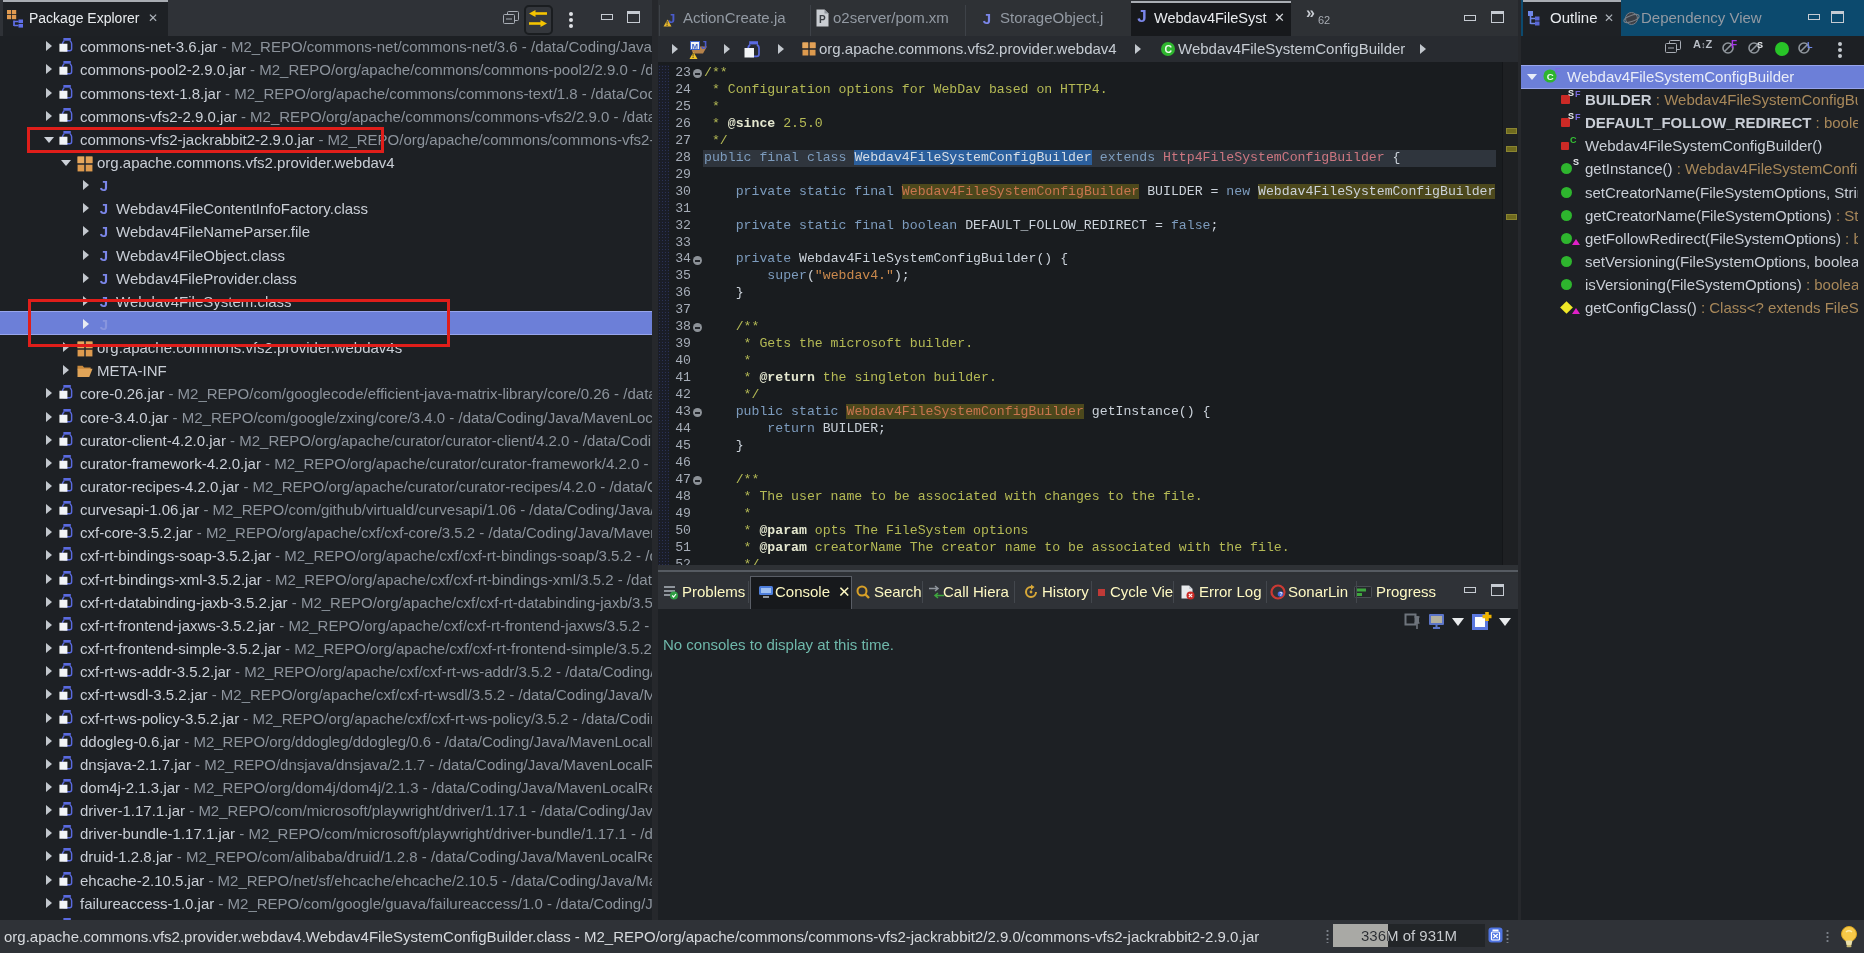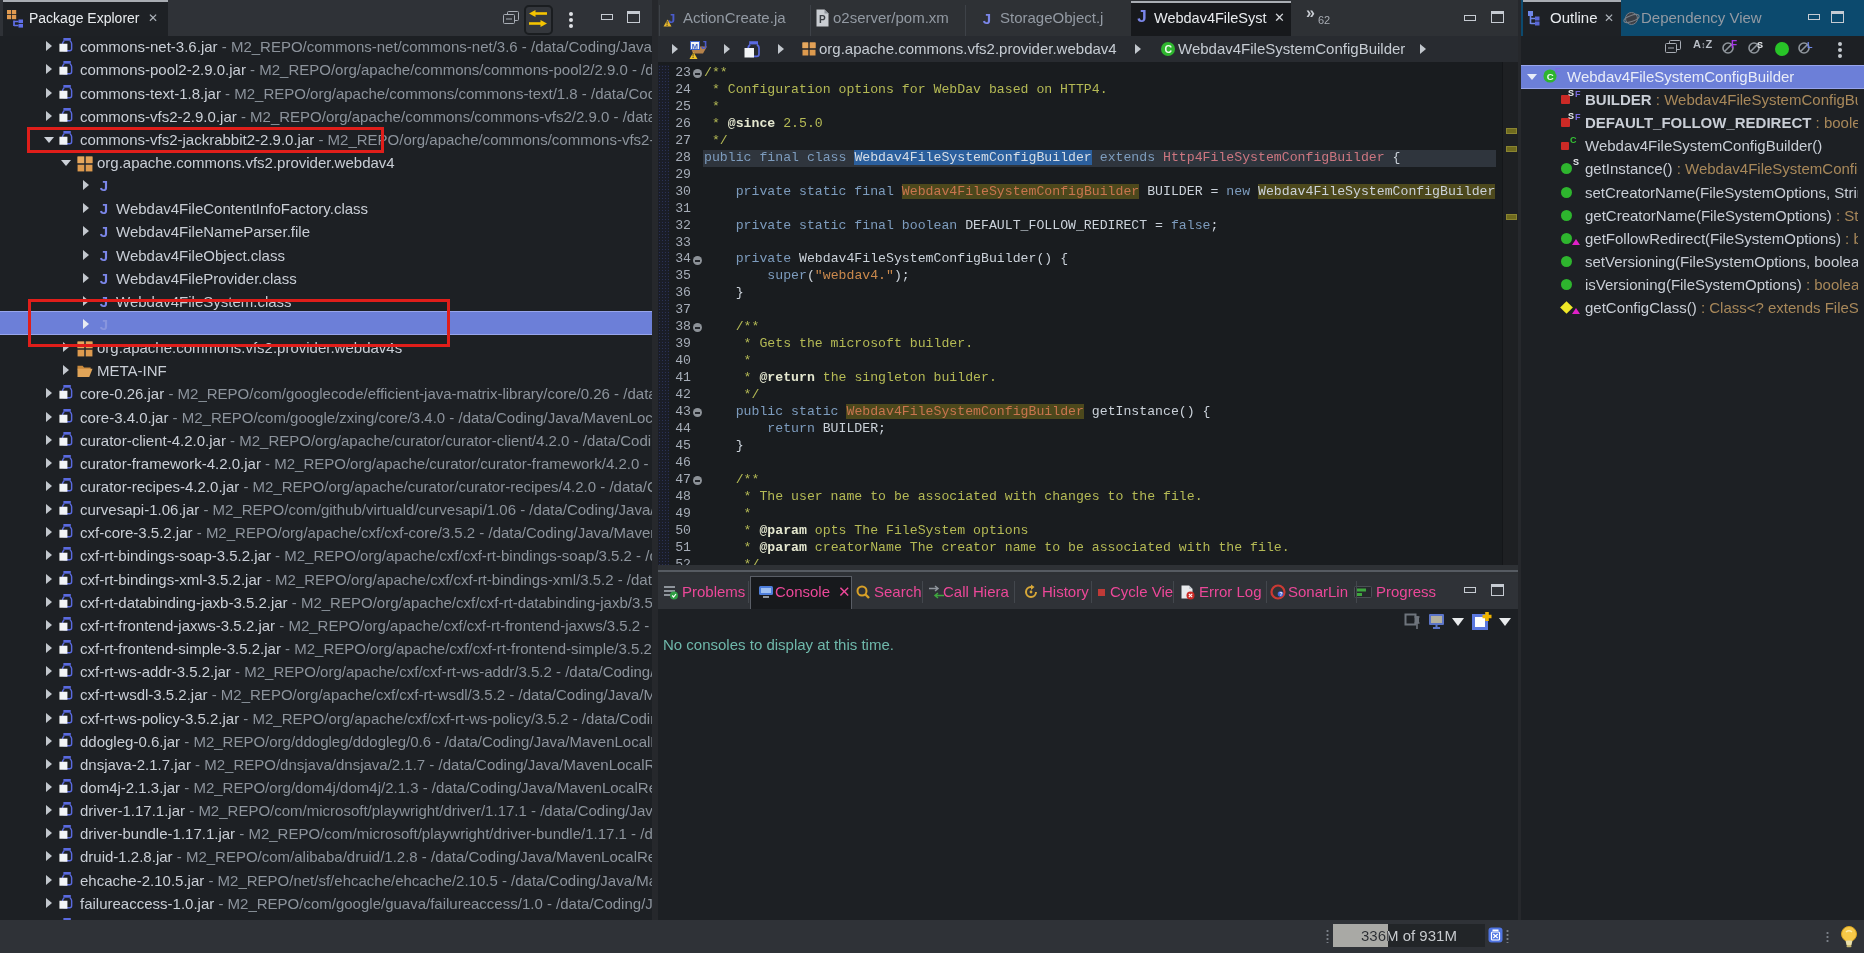--- a/index.html
+++ b/index.html
@@ -42,21 +42,21 @@
 .o2{background:#4C481C;color:#C9754E}
 #linehl{position:absolute;left:45px;top:88px;width:793px;height:17px;background:#2F353D}
 .fold{position:absolute;left:35px;width:9px;height:9px;background:#8D9298;border-radius:50%}
 .fold:after{content:"";position:absolute;left:2px;top:4px;width:5px;height:1.5px;background:#23262B}
 #gstrip{position:absolute;left:0;top:3px;width:11px;height:500px;background:#1A1D27;background-image:radial-gradient(#2A3155 0.9px,transparent 1px);background-size:3px 3px}
 #ruler{position:absolute;left:844px;top:0;width:16px;height:503px;background:#1E2023;border-left:1px solid #141619}
 .rmark{position:absolute;left:3px;width:9px;height:4px;background:#6F6A1E;border:1px solid #8A8430}
 
 #con{position:absolute;left:658px;top:575px;width:860px;height:345px;background:#1D2024}
 #con-tabs{position:absolute;left:0;top:0;width:860px;height:34px;background:#2F3237}
-.ctab{position:absolute;top:0;height:34px;line-height:34px;font-size:15px;color:#ec4899;white-space:nowrap}
+.ctab{position:absolute;top:0;height:34px;line-height:34px;font-size:15px;color:#fef9c3;white-space:nowrap}
 
 #rp{position:absolute;left:1521px;top:0;width:343px;height:920px;background:#1D2024}
 #rp-tabs{position:absolute;left:0;top:0;width:343px;height:36px;background:#0c4a6e}
 #rp-tools{position:absolute;left:0;top:36px;width:343px;height:29px;background:#1D2024}
 .orow{position:absolute;left:0;width:343px;height:23px}
 .otx{position:absolute;top:0;right:6px;height:23px;line-height:23px;font-size:15px;color:#C9CED6;white-space:pre;overflow:hidden}
 .gold{color:#A8885A}
 
 #sb{position:absolute;left:0;top:920px;width:1864px;height:33px;background:#2F3237}
 </style></head><body>
@@ -747,20 +747,21 @@
         </div>
 <div class="orow" style="top:231px">
           <div style="position:absolute;left:41px;top:7px;width:9px;height:9px;background:#F0E828;transform:rotate(45deg)"></div>
           <div style="position:absolute;left:51px;top:12px;width:0;height:0;border-left:4px solid transparent;border-right:4px solid transparent;border-bottom:6px solid #E020C8"></div>
           <span class="otx" style="left:64px">getConfigClass()<span class="gold"> : Class&lt;? extends FileSystemConfigBuilder&gt;</span></span>
         </div>
  </div>
 </div>
 
 <div id="sb">
+ <span style="position:absolute;left:4px;top:1px;line-height:31px;font-size:15px;color:#D6D9DD;white-space:nowrap">org.apache.commons.vfs2.provider.webdav4.Webdav4FileSystemConfigBuilder.class - M2_REPO/org/apache/commons/commons-vfs2-jackrabbit2/2.9.0/commons-vfs2-jackrabbit2-2.9.0.jar</span>
  <div style="position:absolute;left:1326px;top:9px;width:3px;height:14px;background:radial-gradient(circle,#7A8088 1px,transparent 1.2px);background-size:3px 4px"></div>
  <div style="position:absolute;left:1333px;top:4px;width:152px;height:23px;background:#222528">
    <div style="position:absolute;left:0;top:0;width:55px;height:23px;background:#A9A9A5"></div>
    <span style="position:absolute;left:28px;top:0;line-height:23px;font-size:15px;color:#C8CBCF;white-space:nowrap">336M of 931M</span>
    <div style="position:absolute;left:0;top:0;width:55px;height:23px;overflow:hidden">
           <span style="position:absolute;left:28px;top:0;line-height:23px;font-size:15px;color:#2A2C2F;white-space:nowrap">336M of 931M</span>
         </div>
  </div>
  <svg class="gico" style="left:1487px;top:6px" width="17" height="18" viewBox="0 0 17 18">
   <rect x="1.5" y="1.5" width="14" height="15" rx="3" fill="#4F74E3"></rect>

